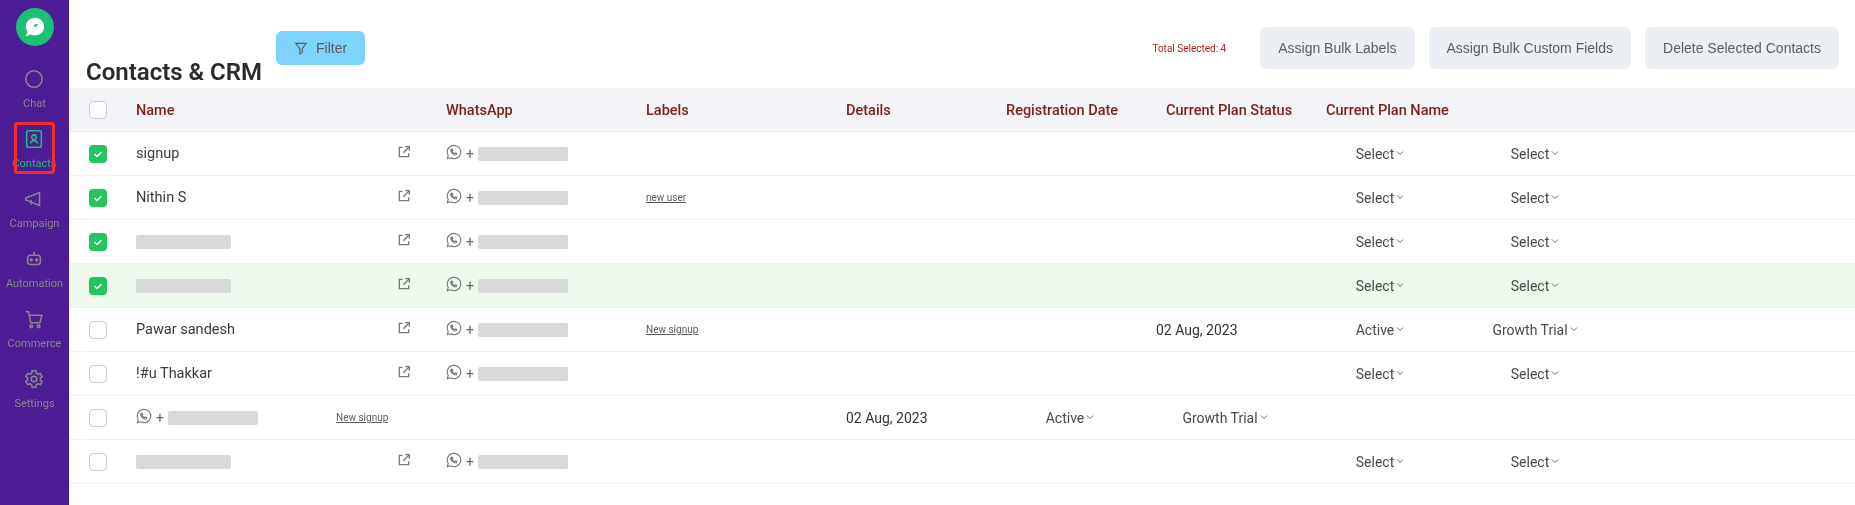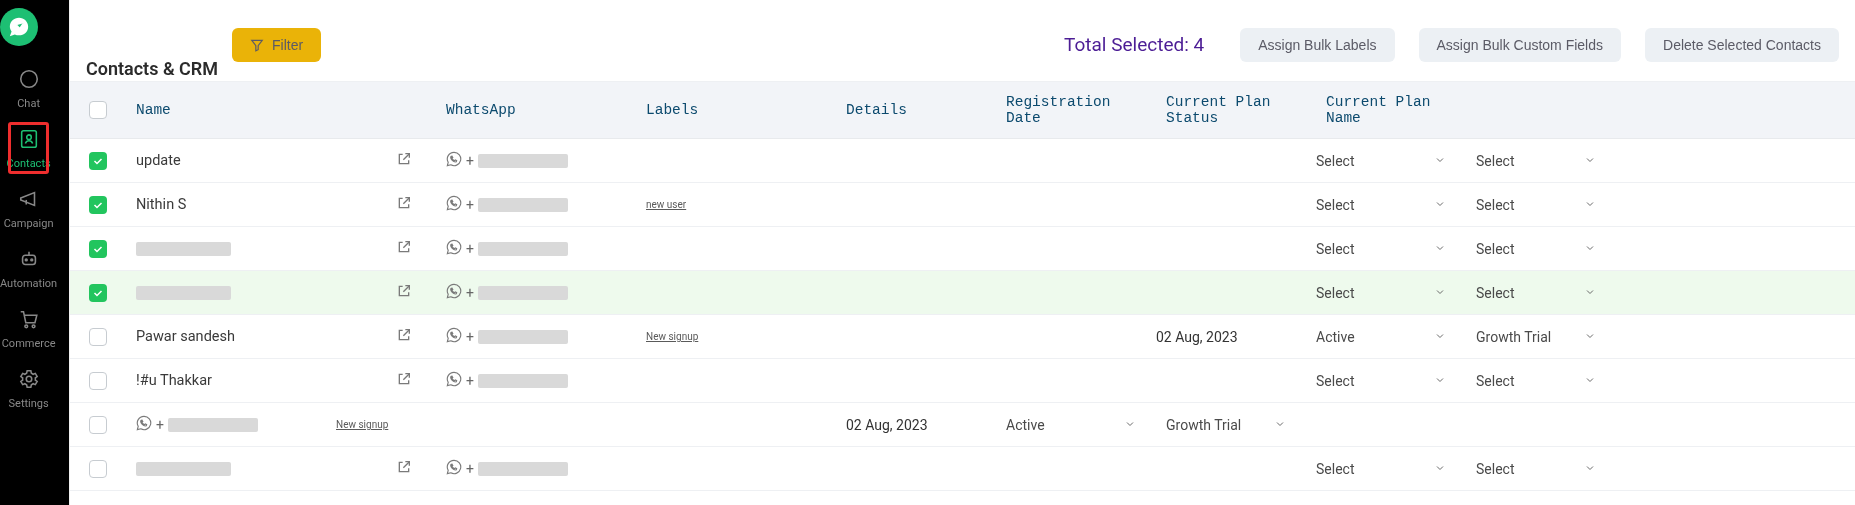--- a/index.html
+++ b/index.html
@@ -1,63 +1,63 @@
 <!DOCTYPE html>
 <html><head>
 <meta charset="utf-8">
 <style>
   * { box-sizing: border-box; margin: 0; padding: 0; }
   body { font-family: -apple-system, BlinkMacSystemFont, "Segoe UI", Roboto, sans-serif; font-size: 14px; color: #333; background: #fff; }
   .app { display: flex; height: 505px; width: 1855px; }
-  .sidebar { width: 70px; background: #000000; border-right: 1px solid #f0f0f0; display: flex; flex-direction: column; align-items: flex-start; padding-top: 8px; }
+  .sidebar { width: 70px; background: #4c1d95; border-right: 1px solid #f0f0f0; display: flex; flex-direction: column; align-items: center; padding-top: 8px; }
   .logo { width: 38px; height: 38px; border-radius: 50%; background: #1dbf73; display:flex; align-items:center; justify-content:center; margin-bottom: 12px; }
   .logo svg { width: 22px; height: 22px; }
   .side-item { width: 100%; display: flex; flex-direction: column; align-items: center; padding: 10px 0 8px; cursor: pointer; color: #888; font-size: 11px; gap: 4px; position:relative; }
   .side-item.active { color: #1dbf73; }
   .side-item.active::after { content:""; position:absolute; inset:4px 8px; border:3px solid #ef2e2e; border-radius:3px; pointer-events:none; }
   .side-item svg { width: 22px; height: 22px; }
   .main { flex: 1; display: flex; flex-direction: column; }
   .topbar { display:flex; align-items:center; padding: 10px 16px 2px; gap: 14px; }
-  .title { font-size: 18px; font-weight: 600; color:#2b2b2b;margin-top:48px; }
+  .title { font-size: 24px; font-weight: 600; color:#2b2b2b;margin-top:48px; }
   .search { position:relative; }
   .search input { width: 190px; height: 34px; border:1px solid #e8e8e8; border-radius: 18px; padding: 0 14px 0 34px; font-size: 14px; color:#888; background:#fdfdfd; }
   .search svg { position:absolute; left:12px; top:9px; width:16px; height:16px; color:#999; }
-  .filter-btn { height: 34px; padding: 0 18px; border-radius: 6px; background:#eab308; border:none; display:flex; align-items:center; gap:8px; font-size:14px; color:#5b5b66; cursor:pointer; }
+  .filter-btn { height: 34px; padding: 0 18px; border-radius: 6px; background:#7dd3fc; border:none; display:flex; align-items:center; gap:8px; font-size:14px; color:#5b5b66; cursor:pointer; }
   .spacer { flex:1; }
-  .total { color:#4c1d95; font-size: 19px; margin-right: 12px; }
-  .bulk-btn { height: 34px; padding: 0 18px; border:none; border-radius:6px; background:#ecf0f4; color:#5b5b66; font-size:14px; cursor:pointer; margin-left:10px; }
+  .total { color:#b91c1c; font-size: 10px; margin-right: 20px; }
+  .bulk-btn { height: 42px; padding: 0 18px; border:none; border-radius:6px; background:#ecf0f4; color:#5b5b66; font-size:14px; cursor:pointer; }
   .hint { padding: 4px 16px 12px; font-size: 12.5px; color:#7a7a7a; }
   .table { border-top:1px solid #eef0f3; }
   .thead { display:flex; background:#f2f4f8; border-bottom:1px solid #e8eaed; }
   .th, .td { padding: 12px 10px; display:flex; align-items:center; }
   .col-check { width:56px; justify-content:center; }
   .col-name { width:310px; }
   .col-wa { width:200px; }
   .col-labels { width:200px; }
   .col-nop { width:150px; }
   .col-details { width:160px; }
   .col-reg { width:160px; }
   .col-status { width:160px; }
   .col-plan { width:150px; }
-  .th { color:#0c4a6e; font-weight:500; font-size:14.5px;font-family:Liberation Mono, monospace; }
+  .th { color:#7f1d1d; font-weight:500; font-size:14.5px; }
   .tr { display:flex; border-bottom:1px solid #eef0f3; position:relative; }
   .tr.selected-hl { background:#eefaed; }
   .checkbox, .checkbox-green { width:18px; height:18px; border-radius:4px; display:flex; align-items:center; justify-content:center; cursor:pointer; }
   .checkbox { border:1.5px solid #c7ccd1; background:#fff; }
   .checkbox-green { background:#22c55e; }
   .checkbox-green svg { width:12px; height:12px; color:#fff; }
   .name-text { color:#3a3a3a; font-size:14.5px; }
   .name-mask { width:95px; height:14px; background:#d9d9d9; border-radius:2px; }
   .open-icon { margin-left:auto; margin-right:14px; color:#7a7a7a; cursor:pointer; }
   .open-icon svg { width:16px; height:16px; }
   .wa-cell { display:flex; align-items:center; gap:4px; }
   .wa-icon svg { width:16px; height:16px; color:#7a7a7a; }
   .plus { color:#666; font-size:14px; }
   .wa-mask { width:90px; height:14px; background:#d9d9d9; border-radius:2px; }
-  .select { width:100%; display:flex; align-items:center; justify-content:space-between; padding-right:10px; color:#4a4a4a; font-size:14px; cursor:pointer; }
+  .select { width:100%; display:flex; align-items:center; justify-content:center; padding-right:10px; color:#4a4a4a; font-size:14px; cursor:pointer; }
   .chev svg { width:12px; height:12px; color:#6b6b6b; }
   .label-txt { color:#5a5a5a; font-size:10px;text-decoration:underline; }
   .tbody-wrap { position:relative; }
 </style>
 </head>
 <body>
 
 <div class="app">
   <div class="sidebar">
     <div class="logo">
@@ -149,21 +149,21 @@
         <div id="tbody">
             <div class="tr">
               <div class="td col-check">
                 <div class="checkbox-green">
                   <svg viewBox="0 0 24 24" fill="none" stroke="currentColor" stroke-width="3">
                     <polyline points="5 12 10 17 19 8"></polyline>
                   </svg>
                 </div>
               </div>
               <div class="td col-name">
-                <span class="name-text">update</span>
+                <span class="name-text">signup</span>
                 <span class="open-icon"><svg viewBox="0 0 24 24" fill="none" stroke="currentColor" stroke-width="2">
                     <path d="M14 4h6v6"></path>
                     <path d="M20 4l-9 9"></path>
                     <path d="M19 14v5H5V5h5"></path>
                   </svg></span>
               </div>
               <div class="td col-wa">
                 <div class="wa-cell">
                   <span class="wa-icon"><svg viewBox="0 0 24 24" fill="none" stroke="currentColor" stroke-width="1.7">
                       <path d="M12 2a10 10 0 0 0-8.7 15L2 22l5.2-1.3A10 10 0 1 0 12 2z"></path>

